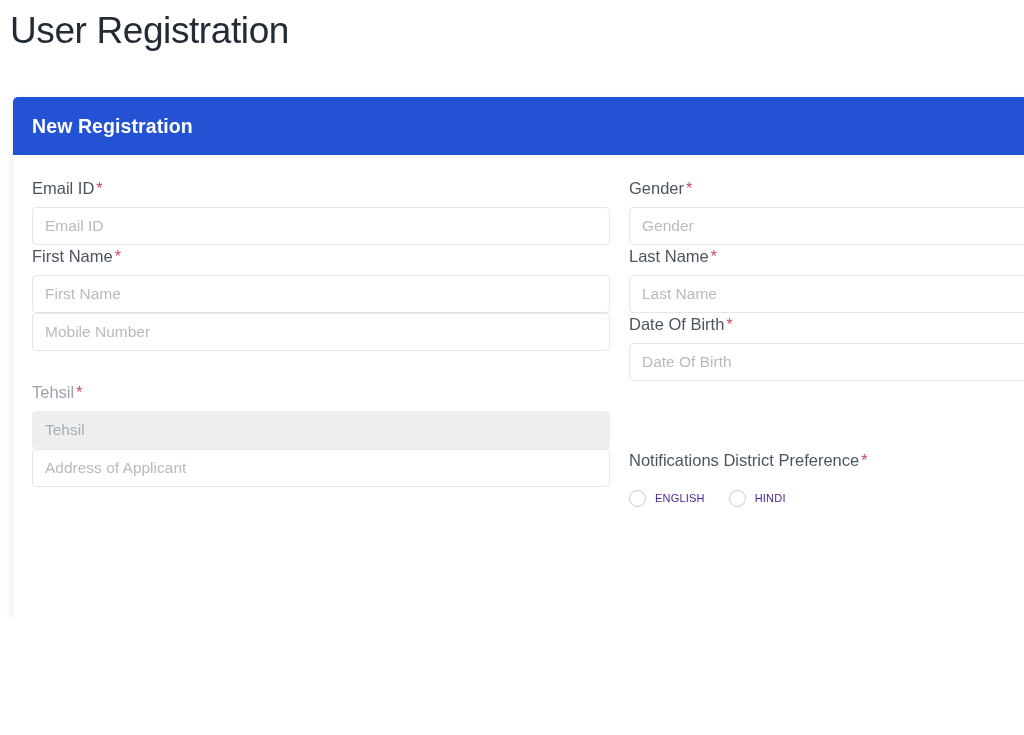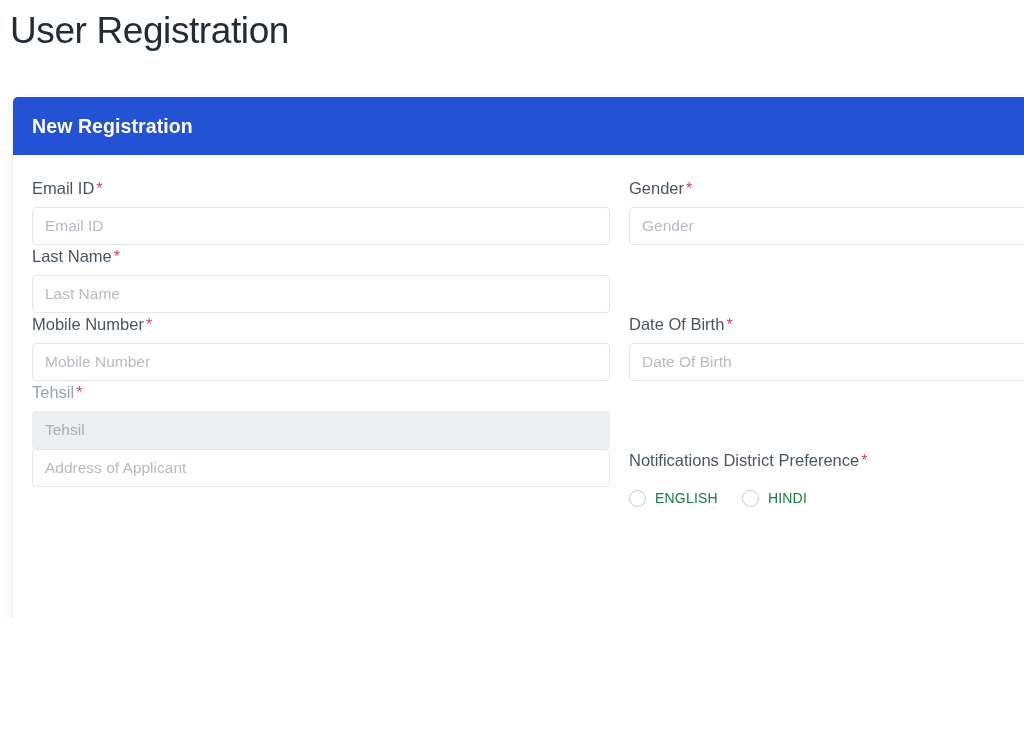--- a/index.html
+++ b/index.html
@@ -163,22 +163,22 @@
   .radio-mark {
     width: 17px;
     height: 17px;
     border: 1px solid #c6cace;
     border-radius: 50%;
     background: #ffffff;
     flex: 0 0 17px;
   }
 
   .radio-label {
-    font-size: 14px;
-    color: #15803d;
+    font-size: 11px;
+    color: #4c1d95;
     line-height: 20px;
     letter-spacing: 0.2px;
     white-space: nowrap;
   }
 
   
   .submit-button {
     position: absolute;
     left: 13px;
     top: 688px;
@@ -230,30 +230,35 @@
           <div class="form-group">
             <label class="field-label"><span>Gender</span><span class="req-star">*</span></label>
             <div class="text-input">Gender</div>
           </div>
         </div>
       </div>
 
       <div class="form-row">
         <div class="form-col">
           <div class="form-group">
+            <label class="field-label"><span>First Name</span><span class="req-star">*</span></label>
+            <div class="text-input">First Name</div>
+          </div>
+        </div>
+        <div class="form-col">
+          <div class="form-group">
             <label class="field-label"><span>Last Name</span><span class="req-star">*</span></label>
             <div class="text-input">Last Name</div>
           </div>
         </div>
       </div>
 
       <div class="form-row">
         <div class="form-col">
           <div class="form-group">
-            <label class="field-label"><span>Mobile Number</span><span class="req-star">*</span></label>
             <div class="text-input">Mobile Number</div>
           </div>
         </div>
         <div class="form-col">
           <div class="form-group">
             <label class="field-label"><span>Date Of Birth</span><span class="req-star">*</span></label>
             <div class="text-input">Date Of Birth</div>
           </div>
         </div>
       </div>

